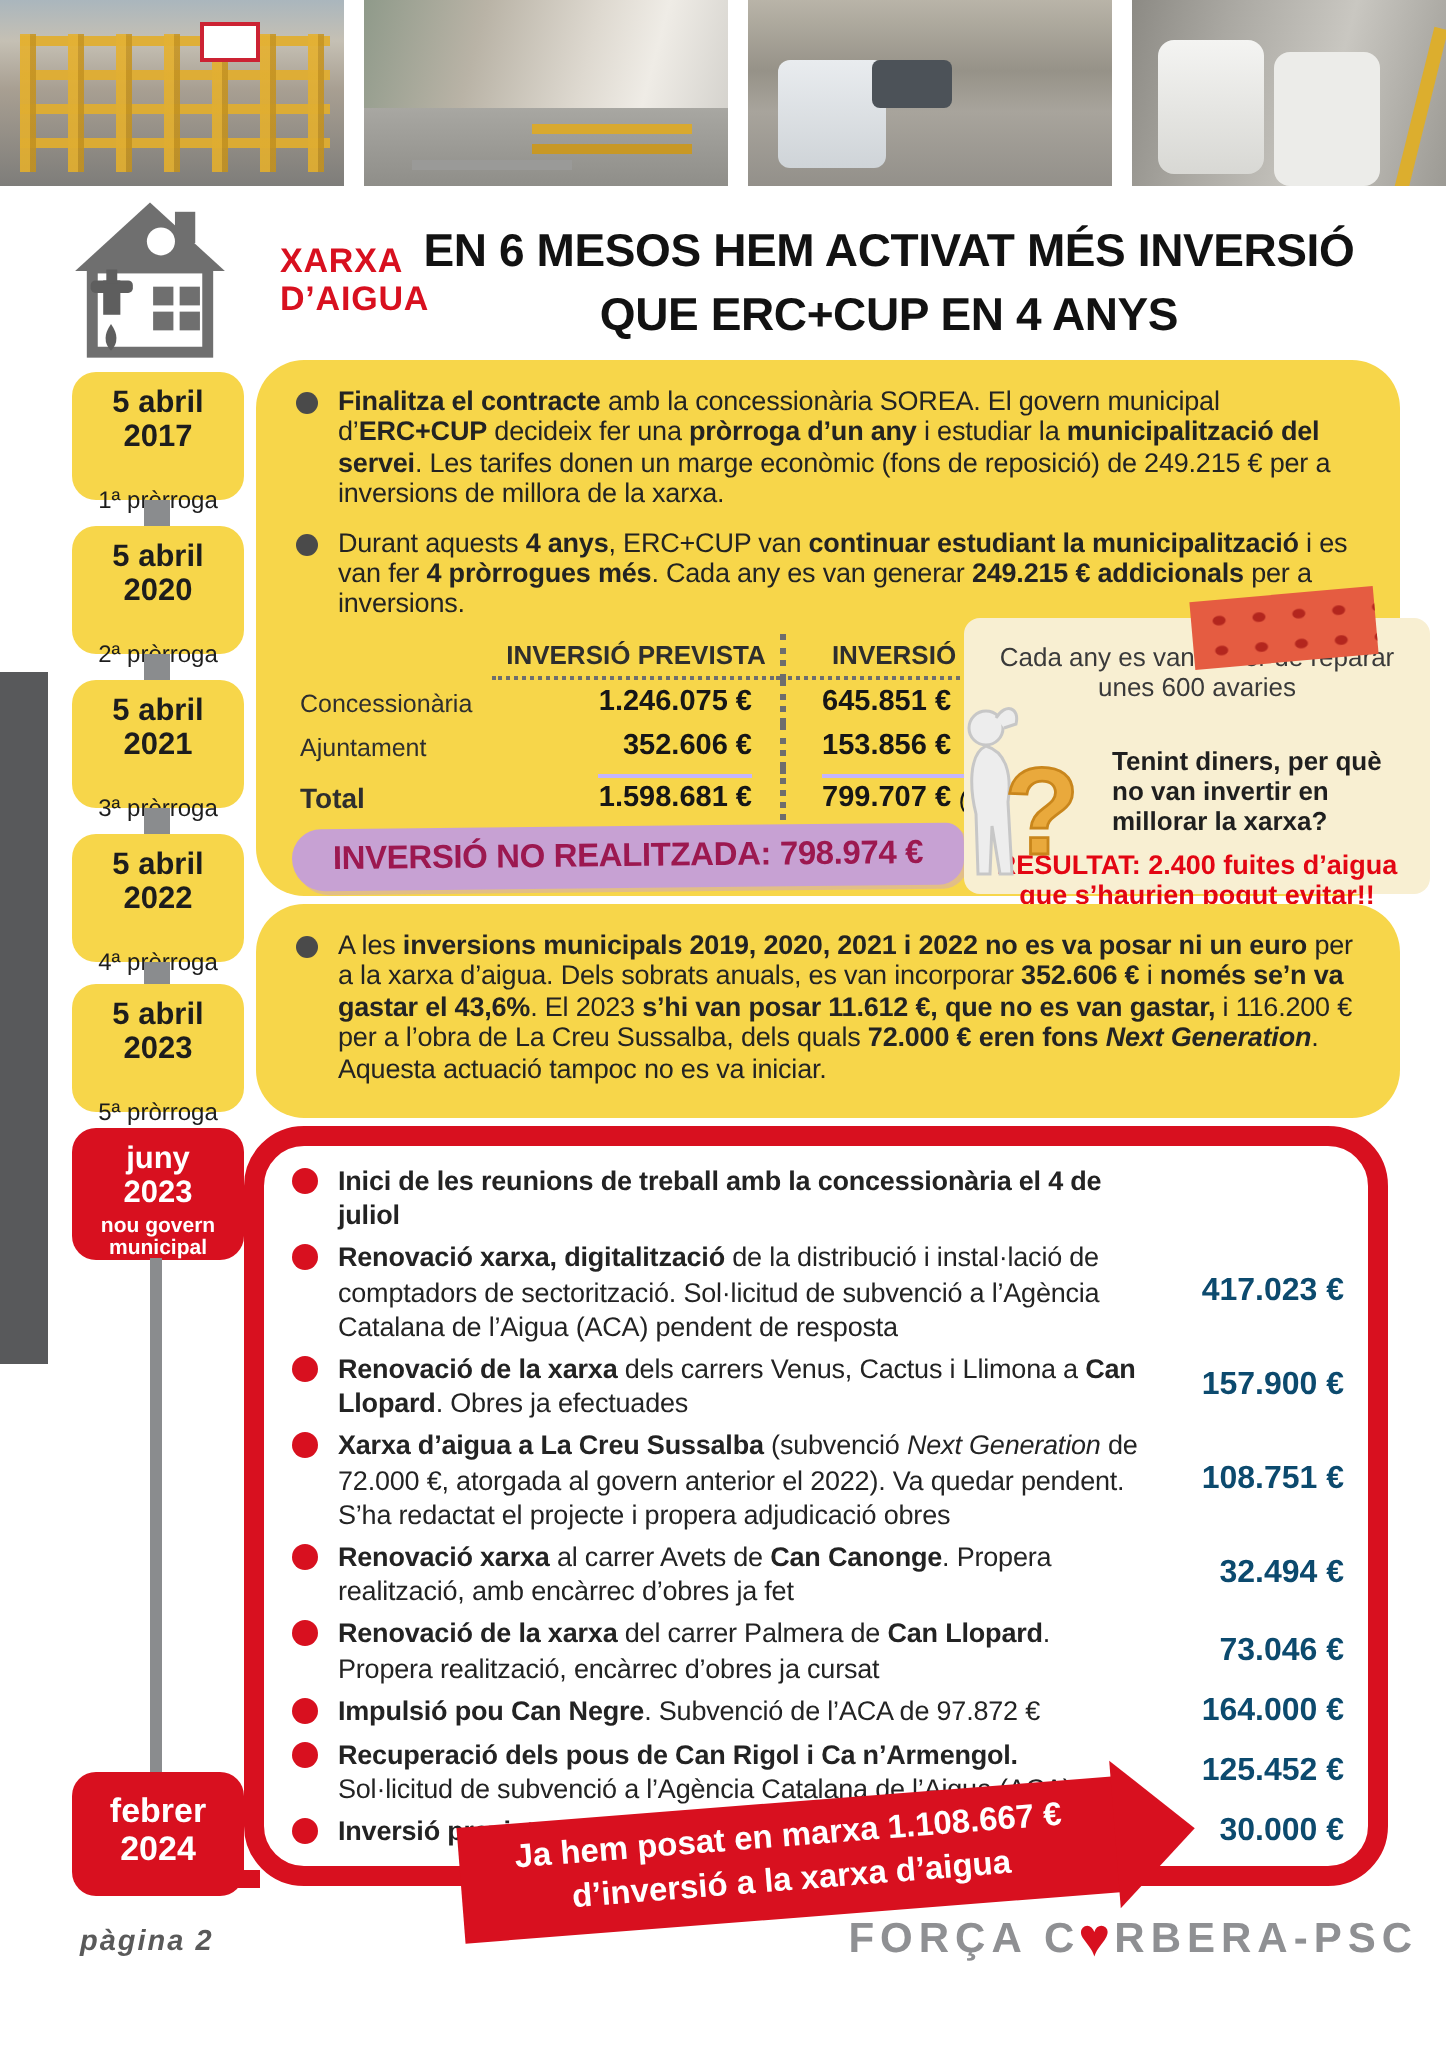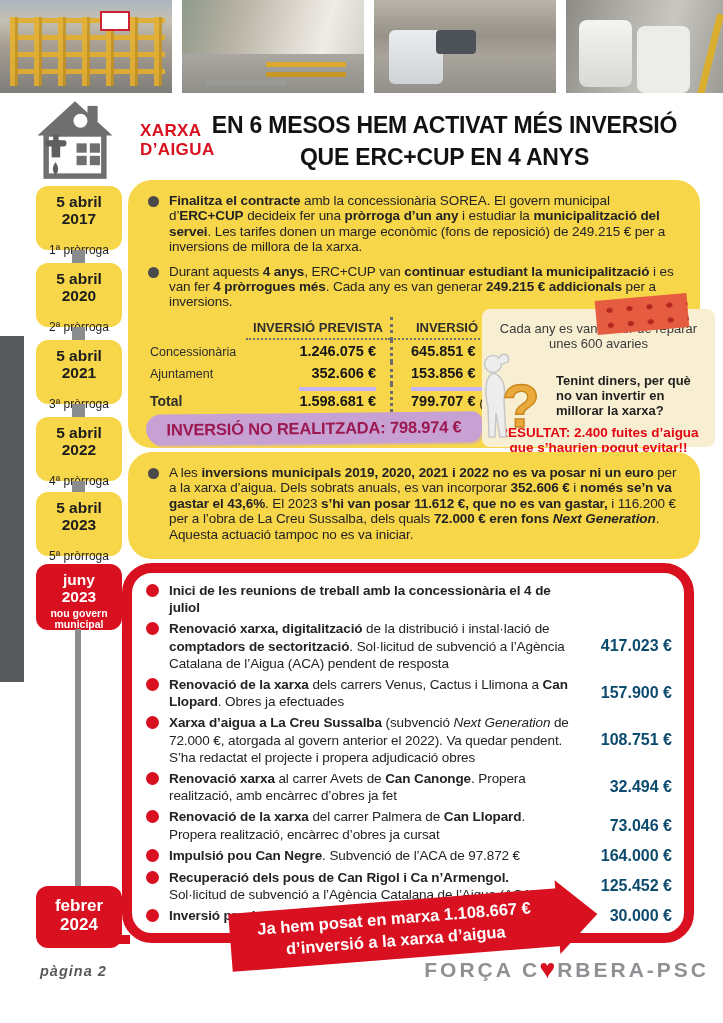--- a/index.html
+++ b/index.html
@@ -57,21 +57,21 @@
   
   .invtable{position:absolute;left:150px;top:317px;width:340px}
   .tr{display:grid;grid-template-columns:96px 144px 150px;align-items:end}
   .tc{font-size:12.5px;color:#2e2e2e;padding:3px 0}
   .th{font-weight:700;font-size:13px;text-align:center;border-bottom:2.5px dotted #6d6d6d;padding-bottom:3px}
   .sep{border-left:3px dotted #6d6d6d;}
   .v{font-weight:700;font-size:14.5px;color:#161616}
   .r{text-align:right;padding-right:14px}
   .c2{padding-left:18px}
   .lbl.total{font-weight:700;font-size:14px}
-  .topline{display:inline-block;border-top:4px solid #c4b5fd;padding-top:2px}
+  .topline{display:inline-block;border-top:2px solid #c4b5fd;padding-top:2px}
   .pct{font-weight:400;font-style:italic;font-size:13px}
 
   .purple{position:absolute;left:146px;top:413px;width:336px;height:31px;background:var(--purple);
     border-radius:16px 10px 14px 18px;transform:rotate(-.6deg);text-align:center;line-height:31px;
     font-weight:700;font-size:16.5px;color:var(--magenta);letter-spacing:-.2px;box-shadow:2px 2px 0 rgba(199,161,211,.45)}
 
   
   .note{position:absolute;left:482px;top:309px;width:233px;height:138px;background:var(--cream);border-radius:8px;padding:12px 8px 6px 8px}
   .tape{position:absolute;left:114px;top:-12px;width:92px;height:34px;background:#E55C41;transform:rotate(-5deg);
     background-image:radial-gradient(#B3261E 2.8px,transparent 3.6px);background-size:20px 15px;background-position:4px 3px}
@@ -227,21 +227,21 @@
   </div>
 
   <div class="redbox">
     <div class="act">
         <span class="rdot"></span>
         <p class="atxt"><span style="font-weight: 700;">Inici de les reunions de treball amb la concessionària el 4 de juliol</span></p>
         <div class="amt"></div>
       </div>
     <div class="act">
         <span class="rdot"></span>
-        <p class="atxt"><span style="font-weight: 700;">Renovació xarxa, digitalització</span> de la distribució i instal·lació de <span style="font-weight: 700;">comptadors de sectorització</span>. Sol·licitud de subvenció a l’Agència Catalana de l’Aigua (ACA) pendent de resposta</p>
+        <p class="atxt"><span style="font-weight: 700;">Renovació xarxa, digitalització</span> de la distribució i instal·lació de <span style="font-weight: 400;">comptadors de sectorització</span>. Sol·licitud de subvenció a l’Agència Catalana de l’Aigua (ACA) pendent de resposta</p>
         <div class="amt">417.023 €</div>
       </div>
     <div class="act">
         <span class="rdot"></span>
         <p class="atxt"><span style="font-weight: 700;">Renovació de la xarxa</span> dels carrers Venus, Cactus i Llimona a <span style="font-weight: 700;">Can Llopard</span>. Obres ja efectuades</p>
         <div class="amt">157.900 €</div>
       </div>
     <div class="act">
         <span class="rdot"></span>
         <p class="atxt"><span style="font-weight: 700;">Xarxa d’aigua a La Creu Sussalba</span> (subvenció <span style="font-style: italic;">Next Generation</span> de 72.000 €, atorgada al govern anterior el 2022). Va quedar pendent. S’ha redactat el projecte i propera adjudicació obres</p>

